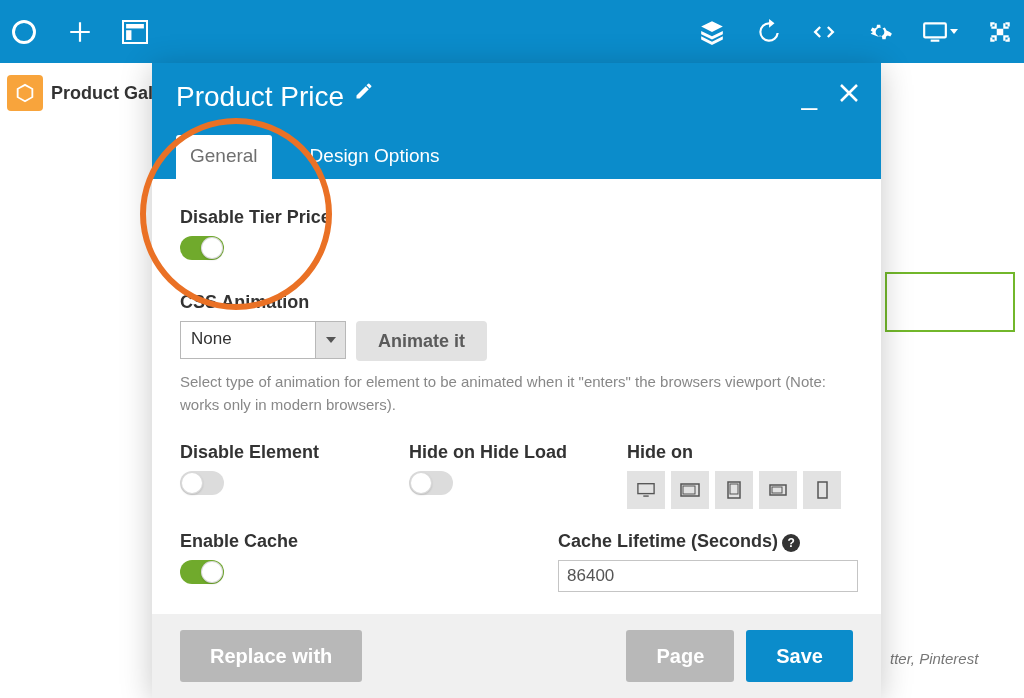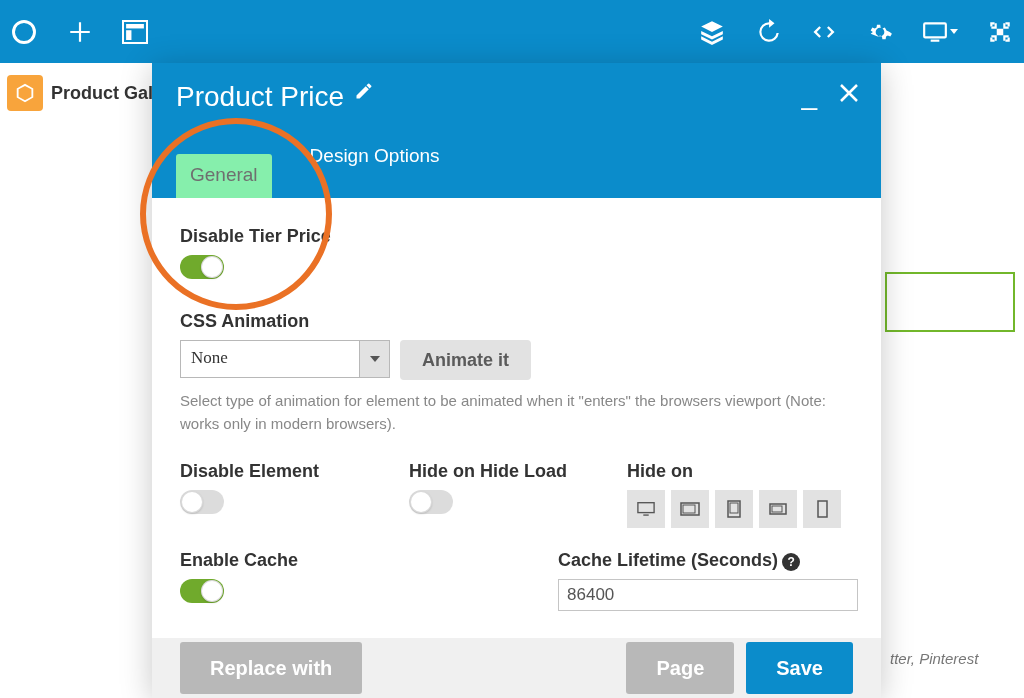--- a/index.html
+++ b/index.html
@@ -54,62 +54,61 @@
 .modal-title { font-size:28px; font-weight:400; }
 .modal-controls { position:absolute; top:18px; right:20px; display:flex; gap:20px; align-items:center; }
 .tabs { display:flex; gap:24px; margin-top:22px; }
 .tab {
   font-size:19px; 
   padding: 10px 14px 12px 14px; 
   cursor:pointer; 
   color:#fff;
 }
 .tab.active {
-  background:#86efac; 
+  background:#ffffff; 
   color:#6f6f6f;
   border-top-left-radius:3px;
   border-top-right-radius:3px;
-  margin-top:19px;
 }
 .modal-body { padding: 28px 28px 0 28px; flex:1; overflow:hidden; }
 .field-label { font-size:18px; font-weight:700; color:#333; margin-bottom:8px; display:block;}
 
 .toggle {
   width:44px; height:24px; border-radius:12px; position:relative; cursor:pointer;
 }
 .toggle.on { background:#70aa2c; }
 .toggle.off { background:#dcdcdc; }
 .toggle-knob {
   width:22px; height:22px; border-radius:50%; background:#fff; position:absolute; top:1px;
   box-shadow: inset 0 0 0 1px rgba(0,0,0,0.15), 0 1px 2px rgba(0,0,0,0.15);
 }
 .toggle.on .toggle-knob { right:1px; }
 .toggle.off .toggle-knob { left:1px; }
 .css-anim-row { display:flex; gap:10px; align-items:stretch; margin-bottom:10px;}
 .select-wrap {
-  border:1px solid #b8b8b8; display:flex; width:210px; height:38px;font-family:Liberation Serif, serif;
+  border:1px solid #b8b8b8; display:flex; width:166px; height:38px;
 }
 .select-val { flex:1; padding:7px 10px; font-size:17px; color:#333; }
 .select-arrow { width:30px; background:#e2e2e2; border-left:1px solid #b8b8b8; display:flex;align-items:center;justify-content:center; }
 .select-arrow .tri { width:0;height:0;border-left:5px solid transparent;border-right:5px solid transparent;border-top:6px solid #555; }
 .btn-grey {
   background:#e2e2e2; border:none; padding:0 22px; font-size:18px; font-weight:600; color:#5b5b5b;
   border-radius:4px; cursor:pointer; height:40px;
 }
 .help-text { font-size:15px; color:#888; line-height:1.5; margin-bottom:26px; max-width:660px; }
 .row3 { display:flex; gap:60px; margin-bottom:22px; }
 .col { flex:0 0 auto; }
 .hide-icons { display:flex; gap:6px; }
 .hide-icon { width:38px; height:38px; background:#e2e2e2; display:flex; align-items:center;justify-content:center; cursor:pointer;}
 .row4 { display:flex; gap:100px; }
 .q-circle { width:18px;height:18px;border-radius:50%;background:#333;color:#fff;display:inline-flex;align-items:center;justify-content:center;font-size:12px;font-weight:700;margin-left:4px; }
 .cache-input { width:300px; height:30px; border:1px solid #c5c5c5; padding:15px 8px; font-size:17px; color:#555; }
 
 .modal-foot {
-  background:#f0f0f0; padding:4px 28px; display:flex; gap:12px;
+  background:#f0f0f0; padding:16px 28px; display:flex; gap:12px;
 }
 .foot-btn {
   height:52px; padding:0 30px; font-size:20px; font-weight:600; border:none; border-radius:3px; cursor:pointer;
 }
 .foot-btn.grey { background:#b8b8b8; color:#fff; }
 .foot-btn.blue { background:#0B8CCB; color:#fff; }
 .spacer { flex:1; }
 
 .highlight {
   position:absolute; top:118px; left:140px; width:192px; height:192px; border:6px solid #ea7125; border-radius:50%; pointer-events:none; z-index:50;

